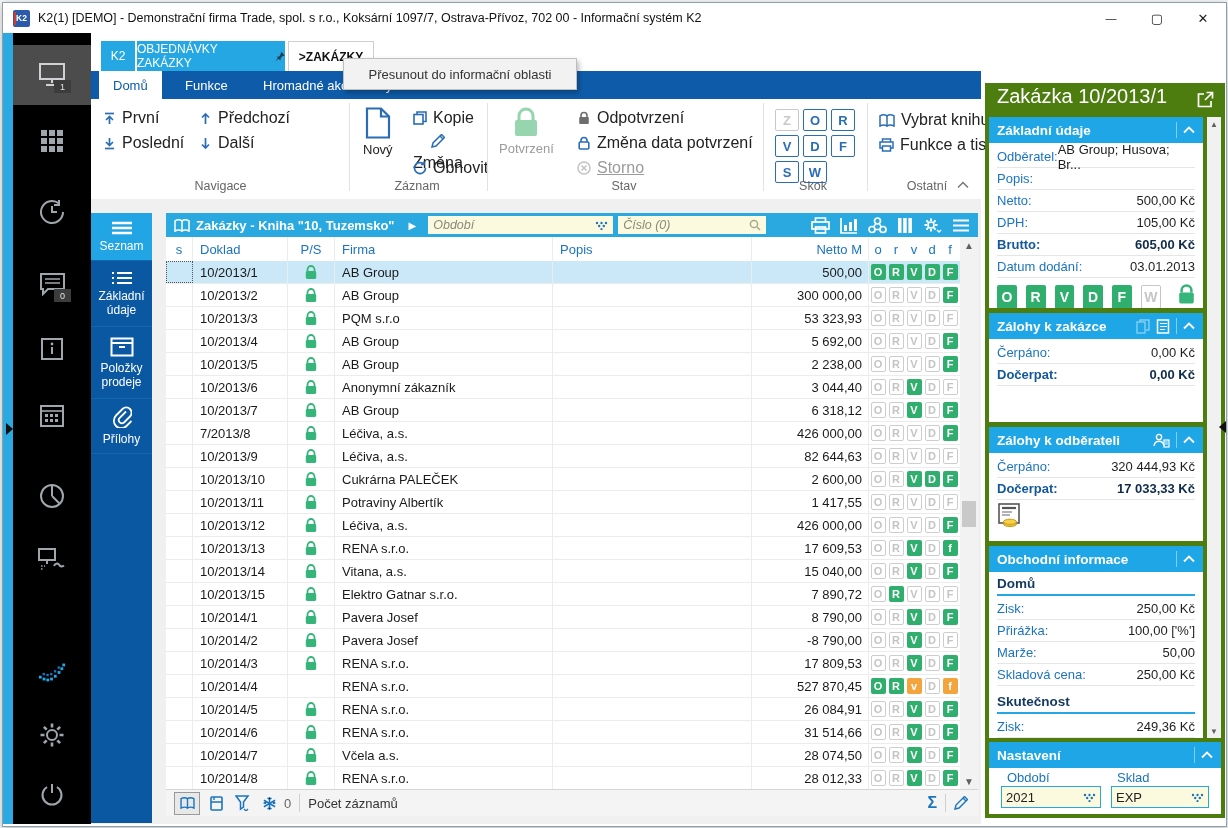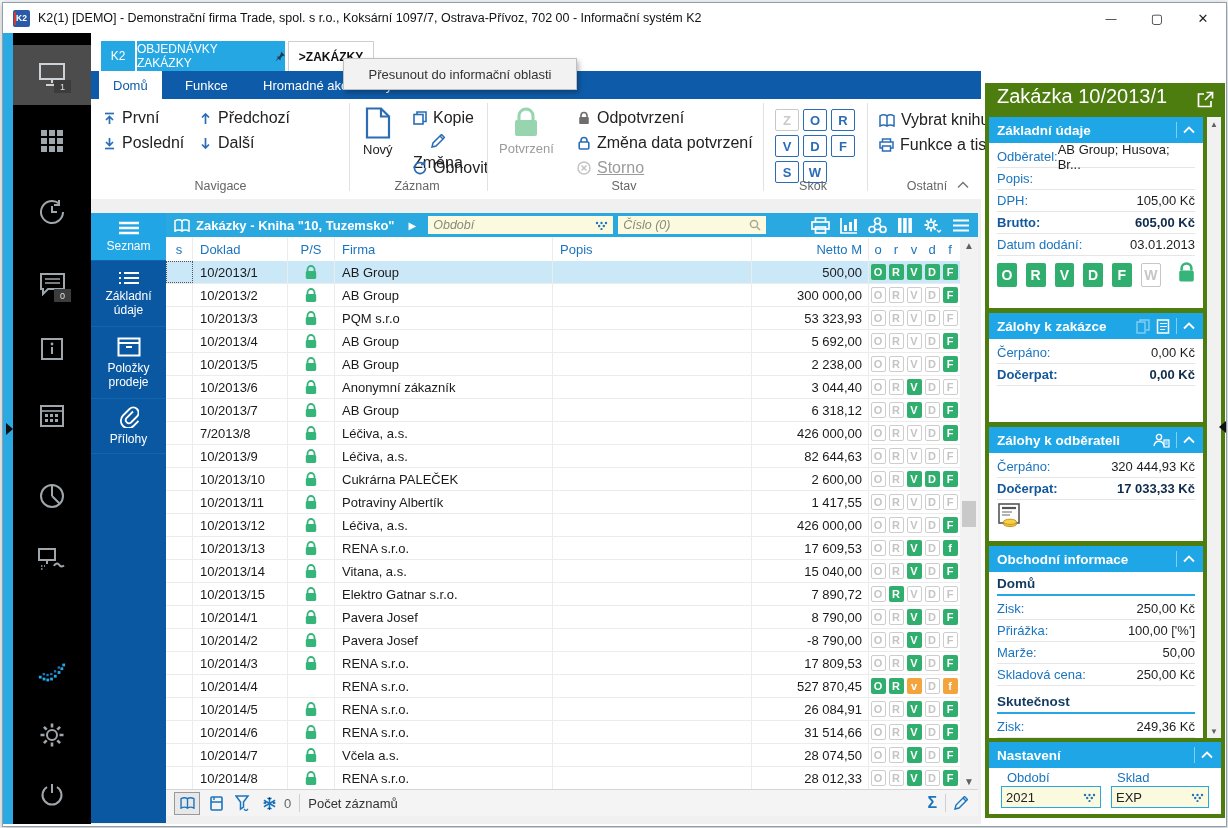--- a/index.html
+++ b/index.html
@@ -29,21 +29,21 @@
   .rsep{position:absolute;top:4px;width:1px;height:88px;background:#e2e2e2;}
   .rlabel{position:absolute;top:80px;font-size:12.5px;color:#666;text-align:center;}
   .rbtn{position:absolute;display:flex;align-items:center;gap:6px;font-size:16px;color:#222;white-space:nowrap;}
   .rbtn.dis{color:#9b9b9b;}
   .rbig{position:absolute;display:flex;flex-direction:column;align-items:center;font-size:13px;color:#222;}
   .skokgrid{position:absolute;display:grid;grid-template-columns:repeat(3,24px);grid-auto-rows:22px;gap:4px;}
   .skok-btn{width:22px;height:20px;border:1.5px solid #2a6db5;border-radius:2px;color:#2a6db5;font-weight:bold;font-size:13px;display:flex;align-items:center;justify-content:center;background:#fff;}
   .skok-btn.dis{border-color:#c9c9c9;color:#c9c9c9;}
   
   .workarea{position:absolute;left:88px;top:196px;width:890px;height:625px;background:#f0f0f0;}
-  .viewnav{position:absolute;left:88px;top:210px;width:75px;height:610px;background:#0a58a2;}
+  .viewnav{position:absolute;left:88px;top:210px;width:61px;height:610px;background:#0a58a2;}
   .vitem{width:100%;display:flex;flex-direction:column;align-items:center;justify-content:center;color:#fff;font-size:12px;text-align:center;line-height:14px;border-bottom:1px solid #1266b0;gap:4px;}
   .vitem.active{background:#22a5e4;}
   
   .tframe{position:absolute;left:163px;top:210px;width:812px;height:602px;background:#fff;}
   .ttoolbar{position:absolute;left:0;top:0;width:100%;height:24px;background:#29a9e0;display:flex;align-items:center;color:#fff;}
   .tinput{height:18px;background:#fbfade;display:flex;align-items:center;font-size:12.5px;color:#8a8a7a;font-style:italic;padding:0 5px;justify-content:space-between;}
   .thead{position:absolute;left:0;top:24px;width:794px;height:24px;display:flex;border-bottom:1px solid #d8d8d8;background:#fff;color:#1b74be;font-size:13px;align-items:center;}
   .tbody{position:absolute;left:0;top:48px;width:794px;height:528px;overflow:hidden;}
   .trow{display:flex;height:22px;align-items:center;font-size:13px;color:#1a1a1a;border-bottom:1px solid #ececec;background:#fff;}
   .trow.sel{background:#cbe8f9;}
@@ -1185,20 +1185,24 @@
       <div class="sbody" style="height:162px;padding-top:3px;" id="body-zakladni">
           <div class="prow">
             <span class="plabel">Odběratel:</span>
             <span class="pvalue">AB Group; Husova; Br...</span>
           </div>
           <div class="prow">
             <span class="plabel">Popis:</span>
             <span class="pvalue"></span>
           </div>
           <div class="prow">
+            <span class="plabel">Netto:</span>
+            <span class="pvalue">500,00 Kč</span>
+          </div>
+          <div class="prow">
             <span class="plabel">DPH:</span>
             <span class="pvalue">105,00 Kč</span>
           </div>
           <div class="prow bold">
             <span class="plabel">Brutto:</span>
             <span class="pvalue">605,00 Kč</span>
           </div>
           <div class="prow">
             <span class="plabel">Datum dodání:</span>
             <span class="pvalue">03.01.2013</span>

